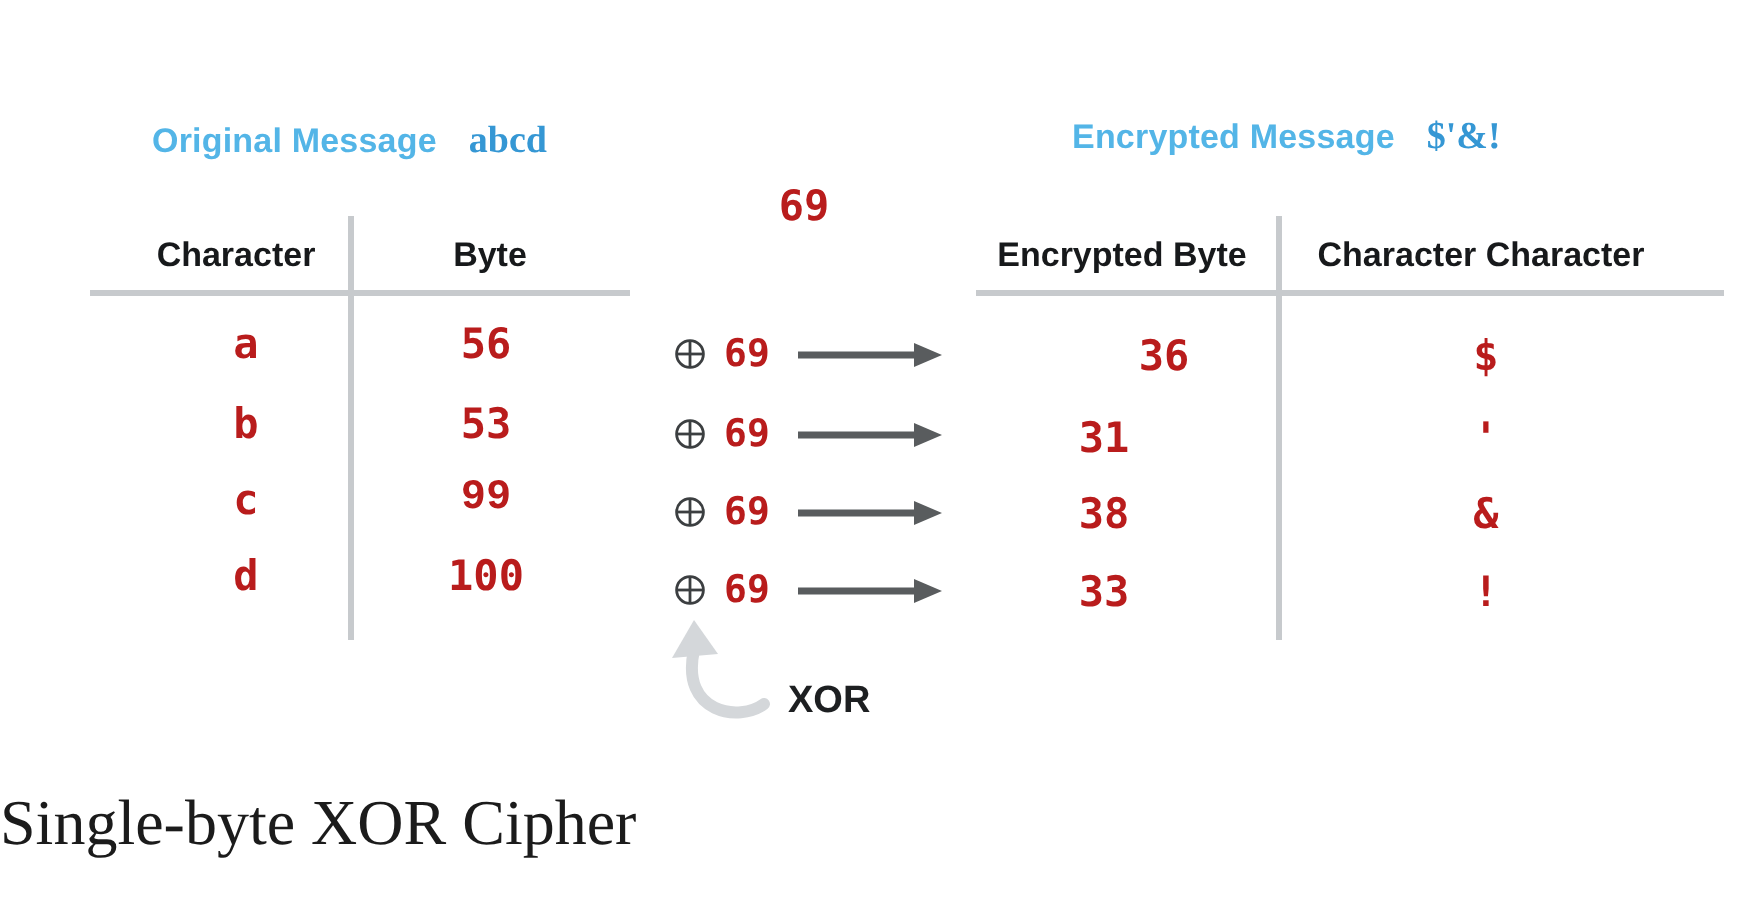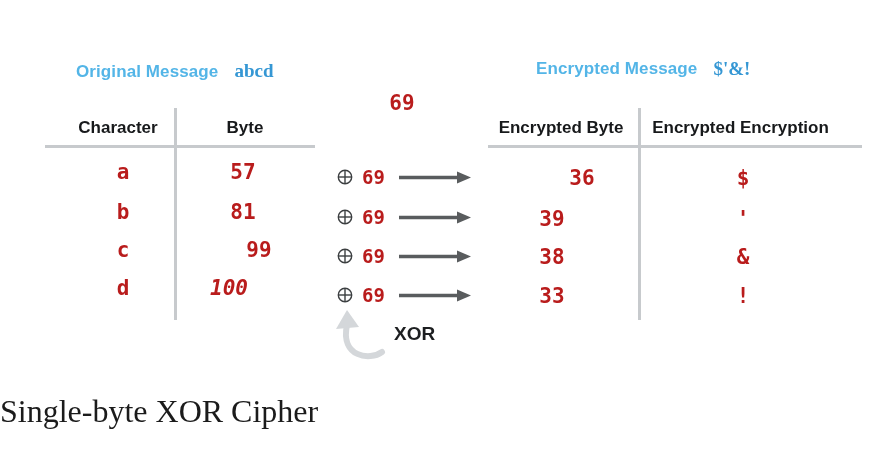--- a/index.html
+++ b/index.html
@@ -43,27 +43,27 @@
     <span class="blue-label">Encrypted Message</span>
     <span class="mono-blue">$'&amp;!</span>
   </div>
 
   <div class="abs col-header" style="left:48px;  top:114px; width:140px;">Character</div>
   <div class="abs col-header" style="left:185px; top:114px; width:120px;">Byte</div>
   <div class="abs hline" style="left:45px;  top:145px; width:270px;"></div>
   <div class="abs vline" style="left:174px; top:108px; height:212px;"></div>
 
   <div class="abs cell mono" style="left:93px;  top:158px; width:60px;">a</div>
-  <div class="abs cell mono" style="left:203px; top:158px; width:80px;">57</div>
+  <div class="abs cell mono" style="left:203px; top:158px; width:80px;">56</div>
   <div class="abs cell mono" style="left:93px;  top:198px; width:60px;">b</div>
-  <div class="abs cell mono" style="left:203px; top:198px; width:80px;">81</div>
+  <div class="abs cell mono" style="left:203px; top:198px; width:80px;">53</div>
   <div class="abs cell mono" style="left:93px;  top:236px; width:60px;">c</div>
-  <div class="abs cell mono" style="left:219px; top:236px; width:80px;">99</div>
+  <div class="abs cell mono" style="left:203px; top:236px; width:80px;font-family:Liberation Mono, monospace;">99</div>
   <div class="abs cell mono" style="left:93px;  top:274px; width:60px;">d</div>
-  <div class="abs cell mono" style="left:189px; top:274px; width:80px;font-style:italic;">100</div>
+  <div class="abs cell mono" style="left:203px; top:274px; width:80px;">100</div>
 
   <div class="abs xor-row" style="left:337px; top:163px;">
     <svg width="16" height="16" viewBox="0 0 16 16">
         <circle cx="8" cy="8" r="6.7" fill="none" stroke="#3c3f41" stroke-width="1.4"></circle>
         <line x1="8" y1="1.3" x2="8" y2="14.7" stroke="#3c3f41" stroke-width="1.4"></line>
         <line x1="1.3" y1="8" x2="14.7" y2="8" stroke="#3c3f41" stroke-width="1.4"></line>
       </svg>
     <span class="mono xor-key">69</span>
     <svg class="arrow-svg" width="74" height="13" viewBox="0 0 74 13">
         <line x1="1" y1="6.5" x2="61" y2="6.5" stroke="#595c5e" stroke-width="3.4"></line>
@@ -104,30 +104,30 @@
     <svg class="arrow-svg" width="74" height="13" viewBox="0 0 74 13">
         <line x1="1" y1="6.5" x2="61" y2="6.5" stroke="#595c5e" stroke-width="3.4"></line>
         <polygon points="59,0.5 73,6.5 59,12.5" fill="#595c5e"></polygon>
       </svg>
   </div>
 
   <svg class="abs" style="left:330px; top:308px;" width="60" height="52" viewBox="0 0 60 52">
     <path d="M 52 44 C 40 53, 10 49, 17 17" fill="none" stroke="#d4d7da" stroke-width="6" stroke-linecap="round"></path>
     <polygon points="17,2 6,21 29,19" fill="#d4d7da"></polygon>
   </svg>
-  <div class="abs xor-note" style="left:394px; top:323px;">XOR</div>
+  <div class="abs xor-note" style="left:394px; top:340px;">XOR</div>
 
   <div class="abs col-header" style="left:478px; top:114px; width:166px;">Encrypted Byte</div>
-  <div class="abs col-header" style="left:648px; top:114px; width:185px;">Encrypted Encryption</div>
+  <div class="abs col-header" style="left:648px; top:114px; width:185px;">Character Character</div>
   <div class="abs hline" style="left:488px; top:145px; width:374px;"></div>
   <div class="abs vline" style="left:638px; top:108px; height:212px;"></div>
 
   <div class="abs cell mono" style="left:542px; top:164px; width:80px;">36</div>
   <div class="abs cell mono" style="left:700px; top:164px; width:86px;">$</div>
-  <div class="abs cell mono" style="left:512px; top:205px; width:80px;">39</div>
+  <div class="abs cell mono" style="left:512px; top:205px; width:80px;">31</div>
   <div class="abs cell mono" style="left:700px; top:205px; width:86px;">'</div>
   <div class="abs cell mono" style="left:512px; top:243px; width:80px;">38</div>
   <div class="abs cell mono" style="left:700px; top:243px; width:86px;">&amp;</div>
   <div class="abs cell mono" style="left:512px; top:282px; width:80px;">33</div>
   <div class="abs cell mono" style="left:700px; top:282px; width:86px;">!</div>
 
   <div class="abs caption" style="left:0; top:393px;">Single-byte XOR Cipher</div>
 
 </div>
 

